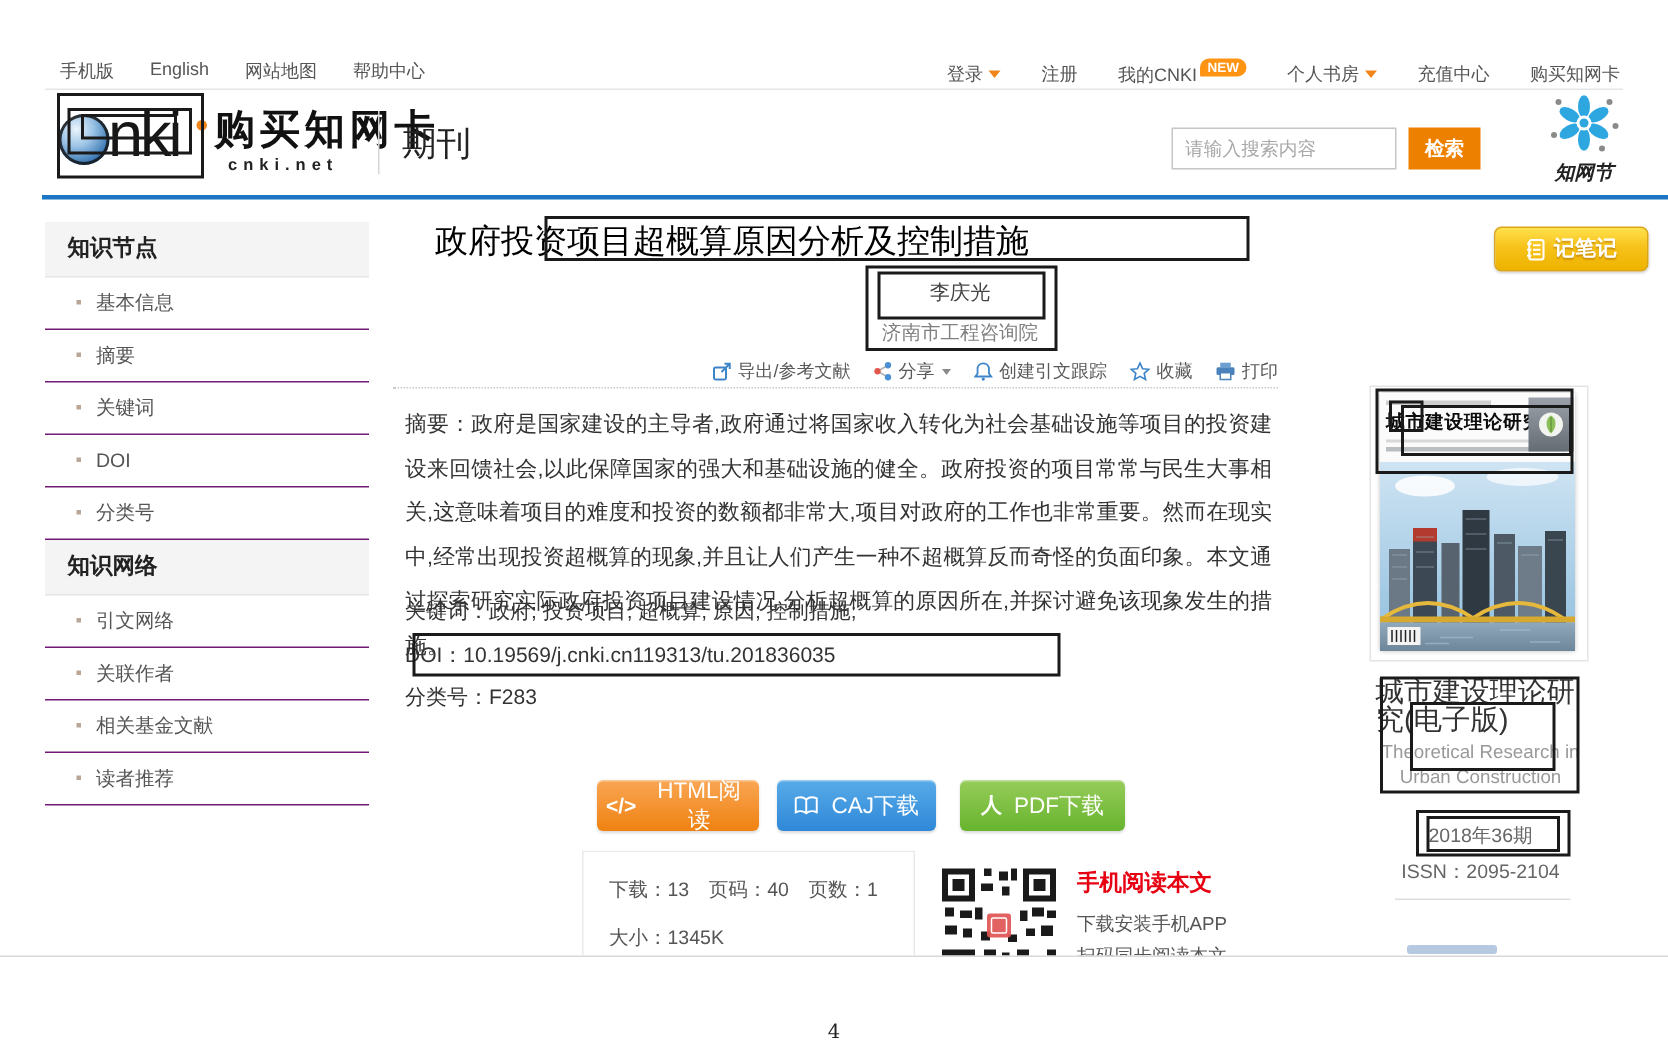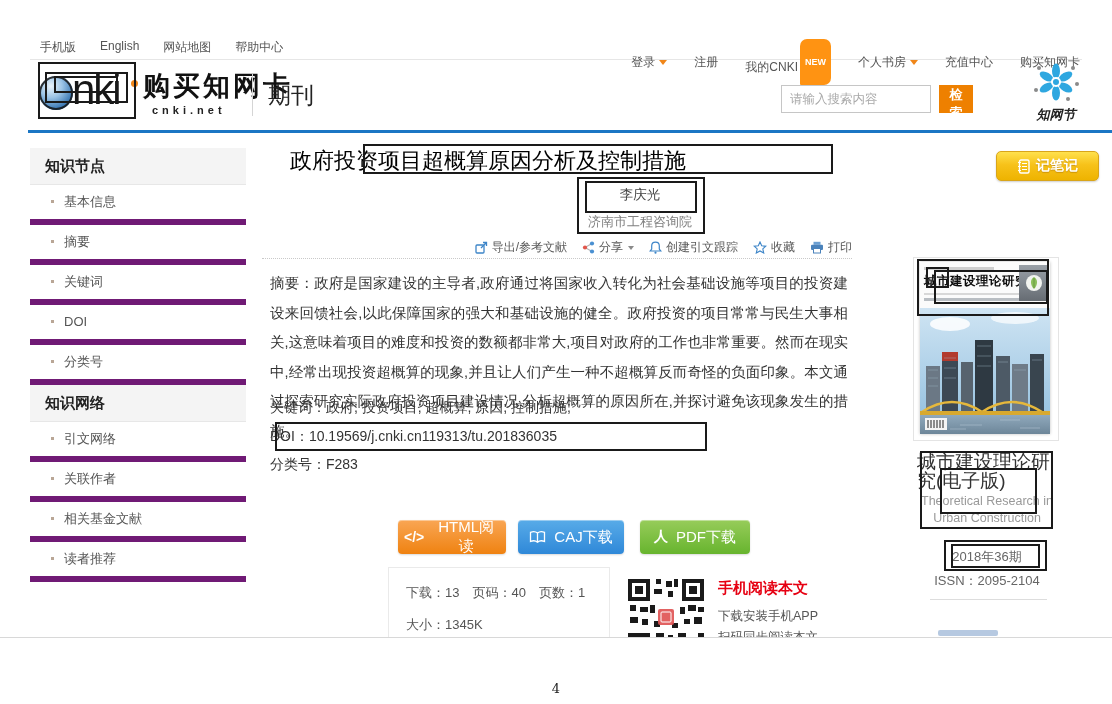--- a/index.html
+++ b/index.html
@@ -8,43 +8,43 @@
     font-family:"Liberation Sans","DejaVu Sans",sans-serif;
     overflow:hidden;color:#333;
   }
 
   
   #topbar{position:absolute;left:30px;top:36px;width:1052px;height:23px;border-bottom:1px solid #e6e6e6;font-size:12px;color:#555;}
   #topbar-left{position:absolute;left:10px;top:3px;display:flex;gap:24px;}
   #topbar-right{position:absolute;right:2px;top:3px;display:flex;gap:27px;align-items:center;}
   .toplink{cursor:pointer;white-space:nowrap;}
   .chev{display:inline-block;width:0;height:0;border-left:4px solid transparent;border-right:4px solid transparent;border-top:5px solid #f08619;margin-left:4px;vertical-align:1px;}
-  #new-badge{display:inline-block;background:#ff9312;color:#fff;font-size:9px;font-weight:bold;line-height:12px;padding:17px 5px;border-radius:7px 7px 7px 1px;vertical-align:6px;margin-left:2px;text-align:right;}
+  #new-badge{display:inline-block;background:#ff9312;color:#fff;font-size:9px;font-weight:bold;line-height:12px;padding:0 5px;border-radius:7px 7px 7px 1px;vertical-align:6px;margin-left:2px;text-align:right;}
 
   
   #globe{position:absolute;left:39px;top:76px;width:34px;height:34px;border-radius:50%;
     background:radial-gradient(circle at 35% 30%, #eaf4fb 0%, #9cc4e6 35%, #2f6fae 75%, #1b4f86 100%);
     box-shadow:inset 0 0 0 2px rgba(20,20,20,.85);}
   #nki{position:absolute;left:72px;top:66px;font-size:42px;font-weight:normal;color:#161616;letter-spacing:-2px;line-height:48px;}
   #orange-dot{position:absolute;left:131px;top:80px;width:7px;height:7px;border-radius:50%;background:#f08619;}
   #logo-cn{position:absolute;left:143px;top:68px;font-family:"DejaVu Serif","Liberation Serif",serif;font-weight:bold;font-size:27px;color:#111;letter-spacing:3px;}
   #logo-en{position:absolute;left:152px;top:104px;font-size:11px;font-weight:bold;letter-spacing:4px;color:#222;}
   #hdr-divider{position:absolute;left:252px;top:74px;width:1px;height:42px;background:#d5d5d5;}
   #section-name{position:absolute;left:268px;top:80px;font-size:23px;color:#222;}
   #search-input{position:absolute;left:781px;top:85px;width:150px;height:28px;border:1px solid #c6c6c6;box-sizing:border-box;padding:0 8px;font-size:12.5px;color:#555;font-family:inherit;}
   #search-input::placeholder{color:#a9a9a9;}
-  #search-btn{position:absolute;left:939px;top:85px;width:34px;height:28px;background:#ee8000;color:#fff;border:none;font-size:13px;font-weight:bold;cursor:pointer;font-family:inherit;}
+  #search-btn{position:absolute;left:939px;top:85px;width:48px;height:28px;background:#ee8000;color:#fff;border:none;font-size:13px;font-weight:bold;cursor:pointer;font-family:inherit;}
   #festival{position:absolute;left:1024px;top:60px;width:64px;text-align:center;}
   #festival-name{font-family:"DejaVu Serif","Liberation Serif",serif;font-style:italic;font-weight:bold;font-size:13px;color:#222;margin-top:0px;}
   #blue-line{position:absolute;left:28px;top:130px;width:1084px;height:3px;background:#1b76c4;}
 
   
   #sidebar{position:absolute;left:30px;top:148px;width:216px;}
   .sb-header{height:36px;line-height:36px;background:#f4f4f4;font-size:15px;font-weight:bold;color:#222;padding-left:15px;border-bottom:1px solid #e7e7e7;}
-  .sb-item{position:relative;height:34px;line-height:34px;border-bottom:6px solid #701a75;padding-left:34px;font-size:13px;color:#555;cursor:pointer;}
+  .sb-item{position:relative;height:34px;line-height:34px;border-bottom:1px solid #701a75;padding-left:34px;font-size:13px;color:#555;cursor:pointer;}
   .sb-item::before{content:"";position:absolute;left:21px;top:15px;width:3px;height:3px;background:#b9a696;}
 
   
   #art-title{position:absolute;left:290px;top:146px;width:590px;font-size:22px;color:#000;white-space:nowrap;}
   #art-author{position:absolute;left:540px;top:186px;width:200px;text-align:center;font-size:13.5px;color:#444;cursor:pointer;}
   #art-inst{position:absolute;left:540px;top:213px;width:200px;text-align:center;font-size:13px;color:#808080;}
   #action-row{position:absolute;right:260px;top:239px;display:flex;gap:15px;align-items:center;font-size:12px;color:#595959;}
   .action{display:flex;align-items:center;gap:4px;cursor:pointer;white-space:nowrap;}
   .chev-sm{display:inline-block;width:0;height:0;border-left:3px solid transparent;border-right:3px solid transparent;border-top:4px solid #8a8a8a;margin-left:1px;}
   #dotted-line{position:absolute;left:262px;top:258px;width:590px;border-top:1px dotted #c9c9c9;}

